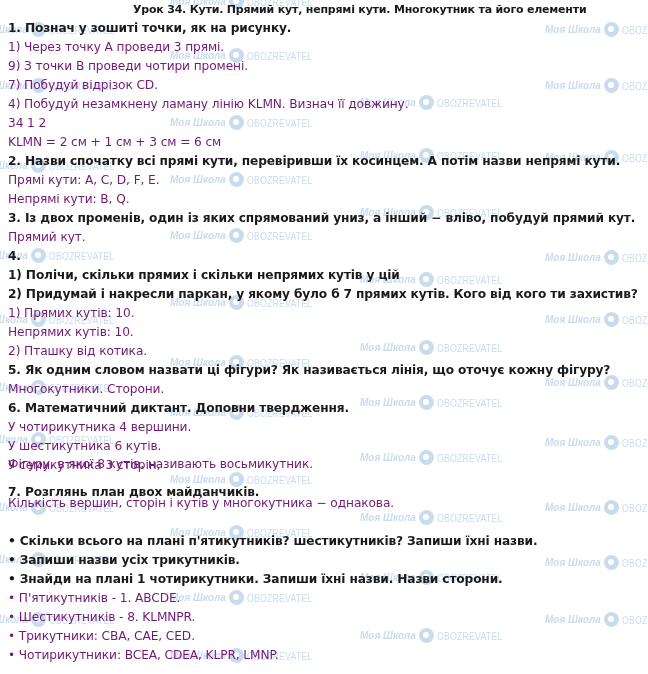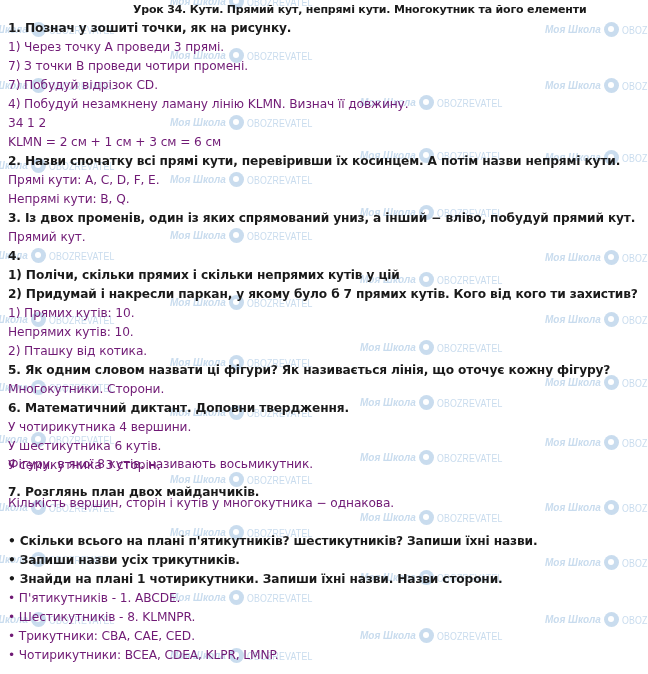--- a/index.html
+++ b/index.html
@@ -235,21 +235,21 @@
         <span class="wm-logo"></span>
         <span class="wm-brand">OBOZREVATEL</span>
       </div>
   </div>
 
   <div class="content">
     <div class="line title" style="top:2px">Урок 34. Кути. Прямий кут, непрямі кути. Многокутник та його елементи</div>
 
     <div class="line bold" style="top:20px">1. Познач у зошиті точки, як на рисунку.</div>
     <div class="line norm" style="top:39px">1) Через точку А проведи 3 прямі.</div>
-    <div class="line norm" style="top:58px">7) З точки В проведи чотири промені.</div>
+    <div class="line norm" style="top:58px">9) З точки В проведи чотири промені.</div>
     <div class="line norm" style="top:77px">7) Побудуй відрізок CD.</div>
     <div class="line norm" style="top:96px">4) Побудуй незамкнену ламану лінію KLMN. Визнач її довжину.</div>
     <div class="line norm" style="top:115px">34 1 2</div>
     <div class="line norm" style="top:134px">KLMN = 2 см + 1 см + 3 см = 6 см</div>
 
     <div class="line bold" style="top:153px">2. Назви спочатку всі прямі кути, перевіривши їх косинцем. А потім назви непрямі кути.</div>
     <div class="line norm" style="top:172px">Прямі кути: A, C, D, F, E.</div>
     <div class="line norm" style="top:191px">Непрямі кути: B, Q.</div>
 
     <div class="line bold" style="top:210px">3. Із двох променів, один із яких спрямований униз, а інший − вліво, побудуй прямий кут.</div>

